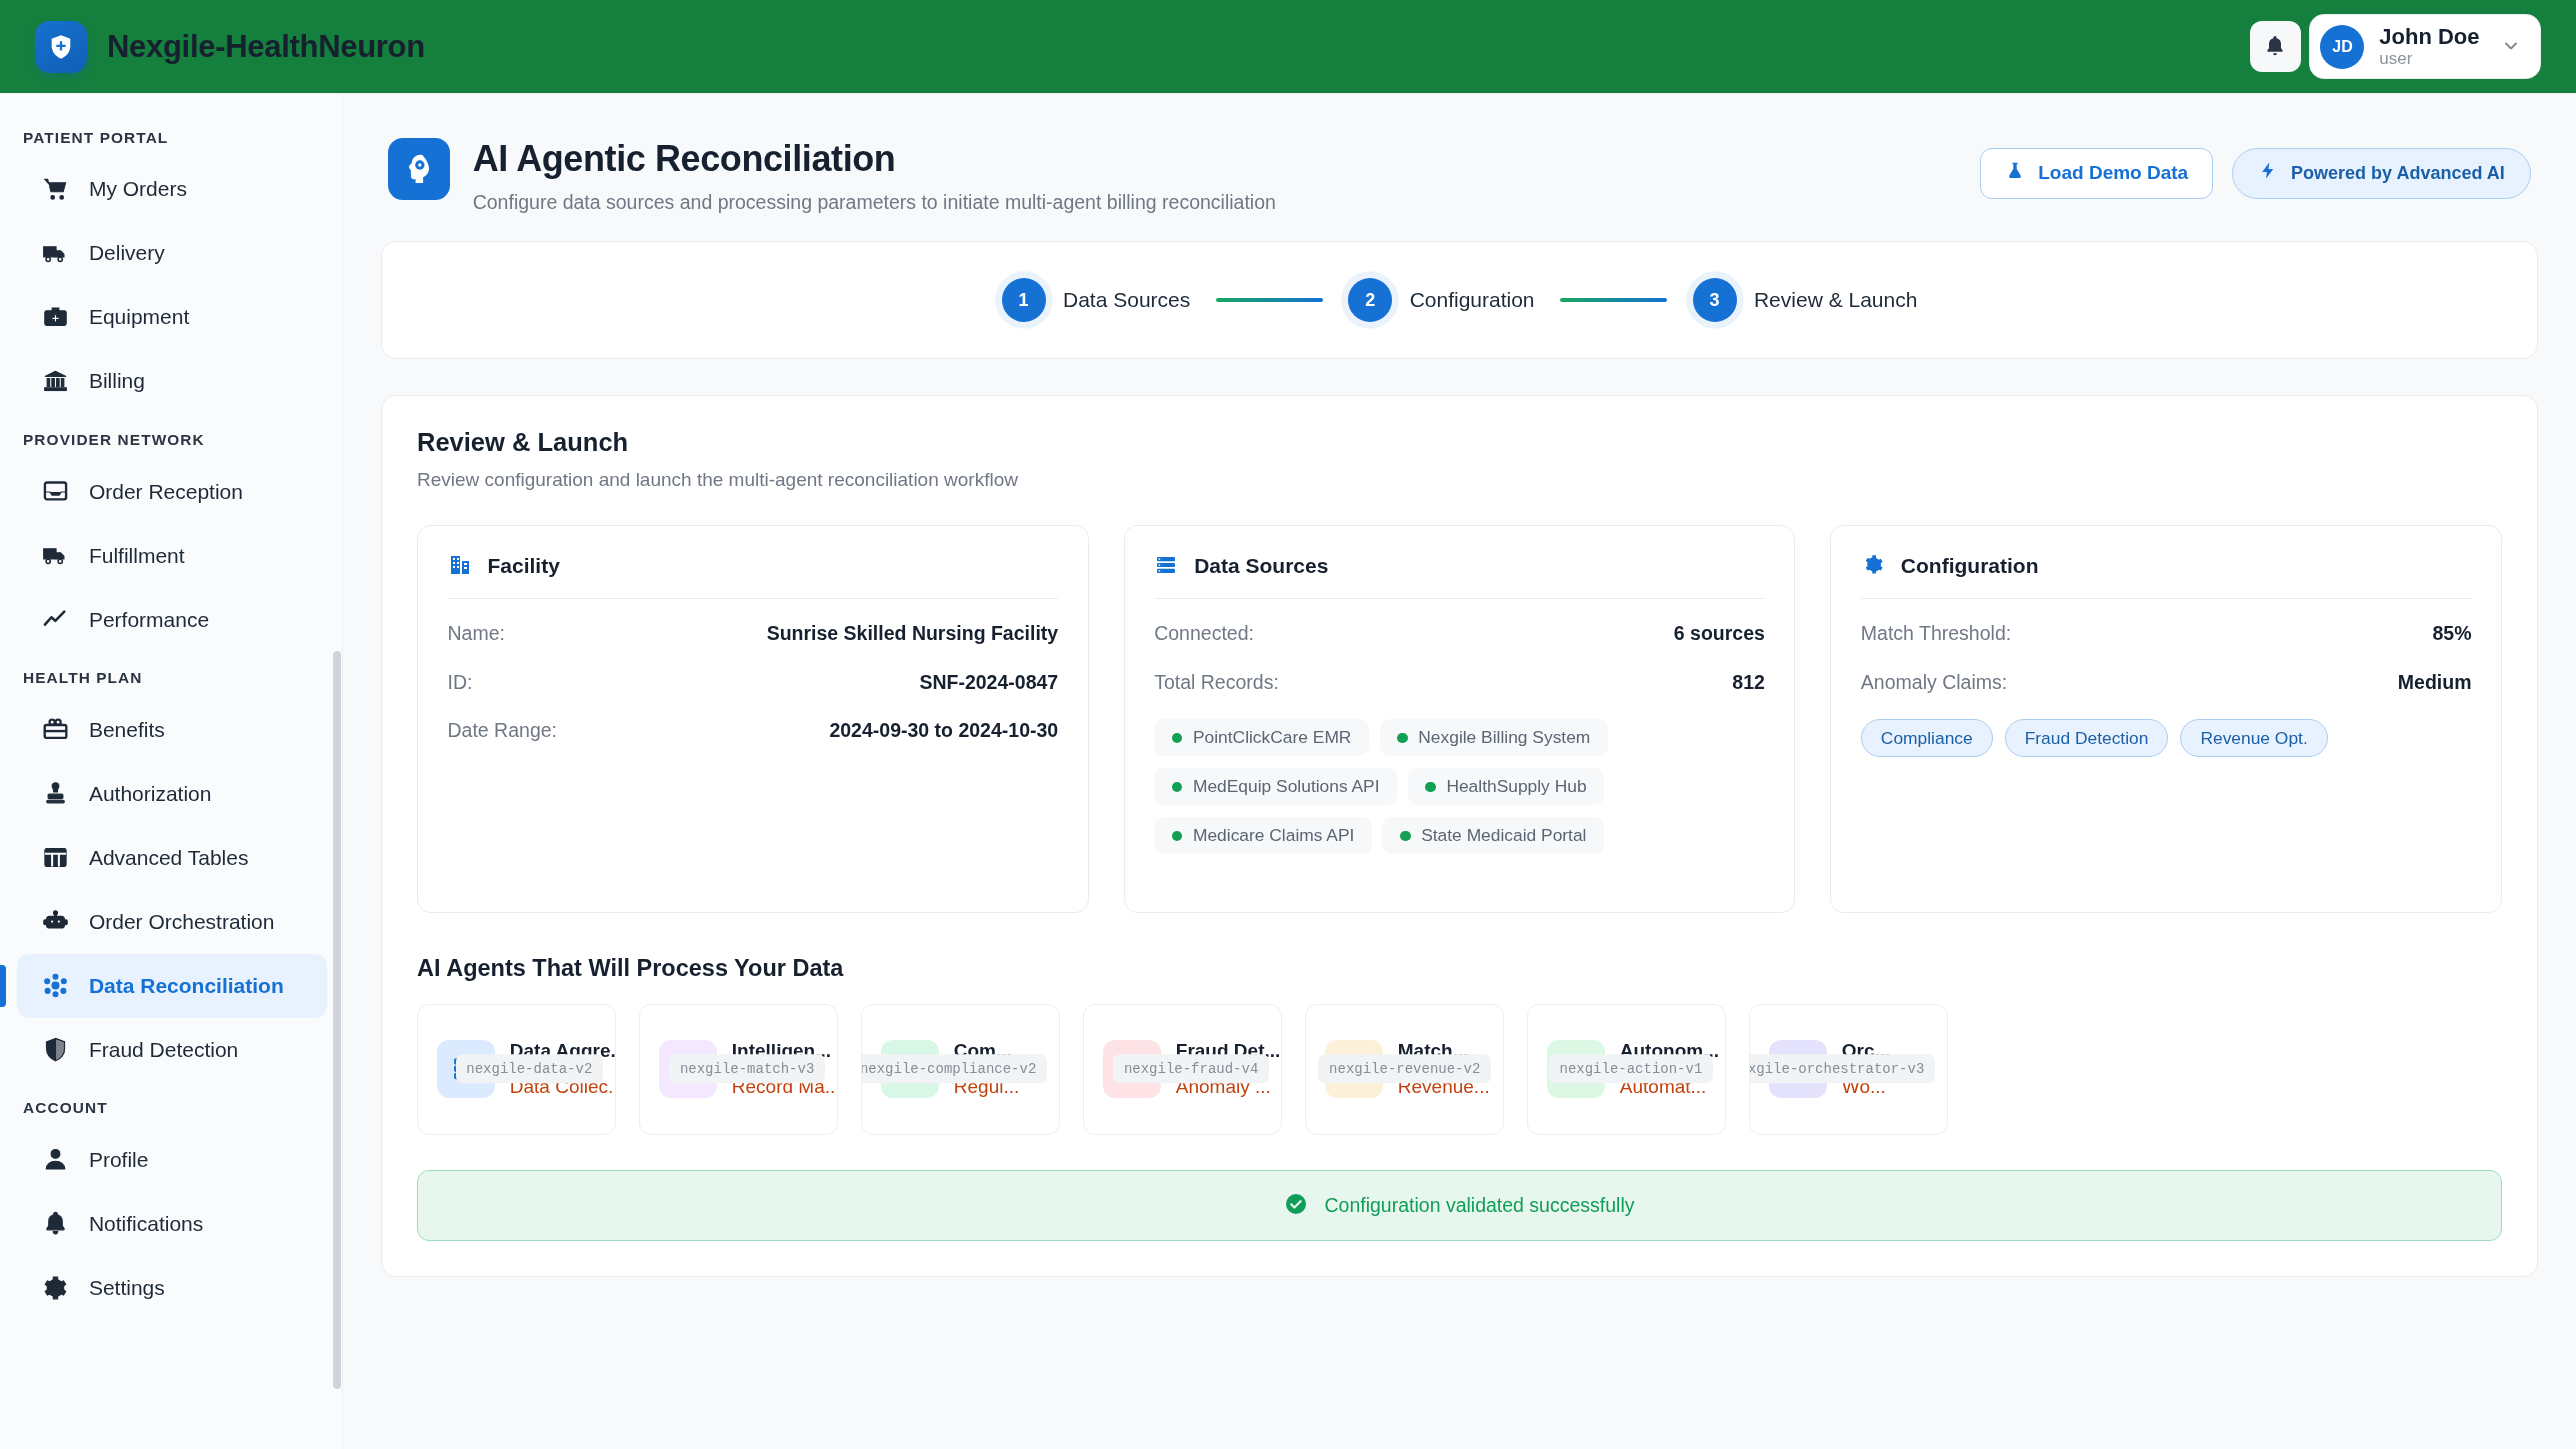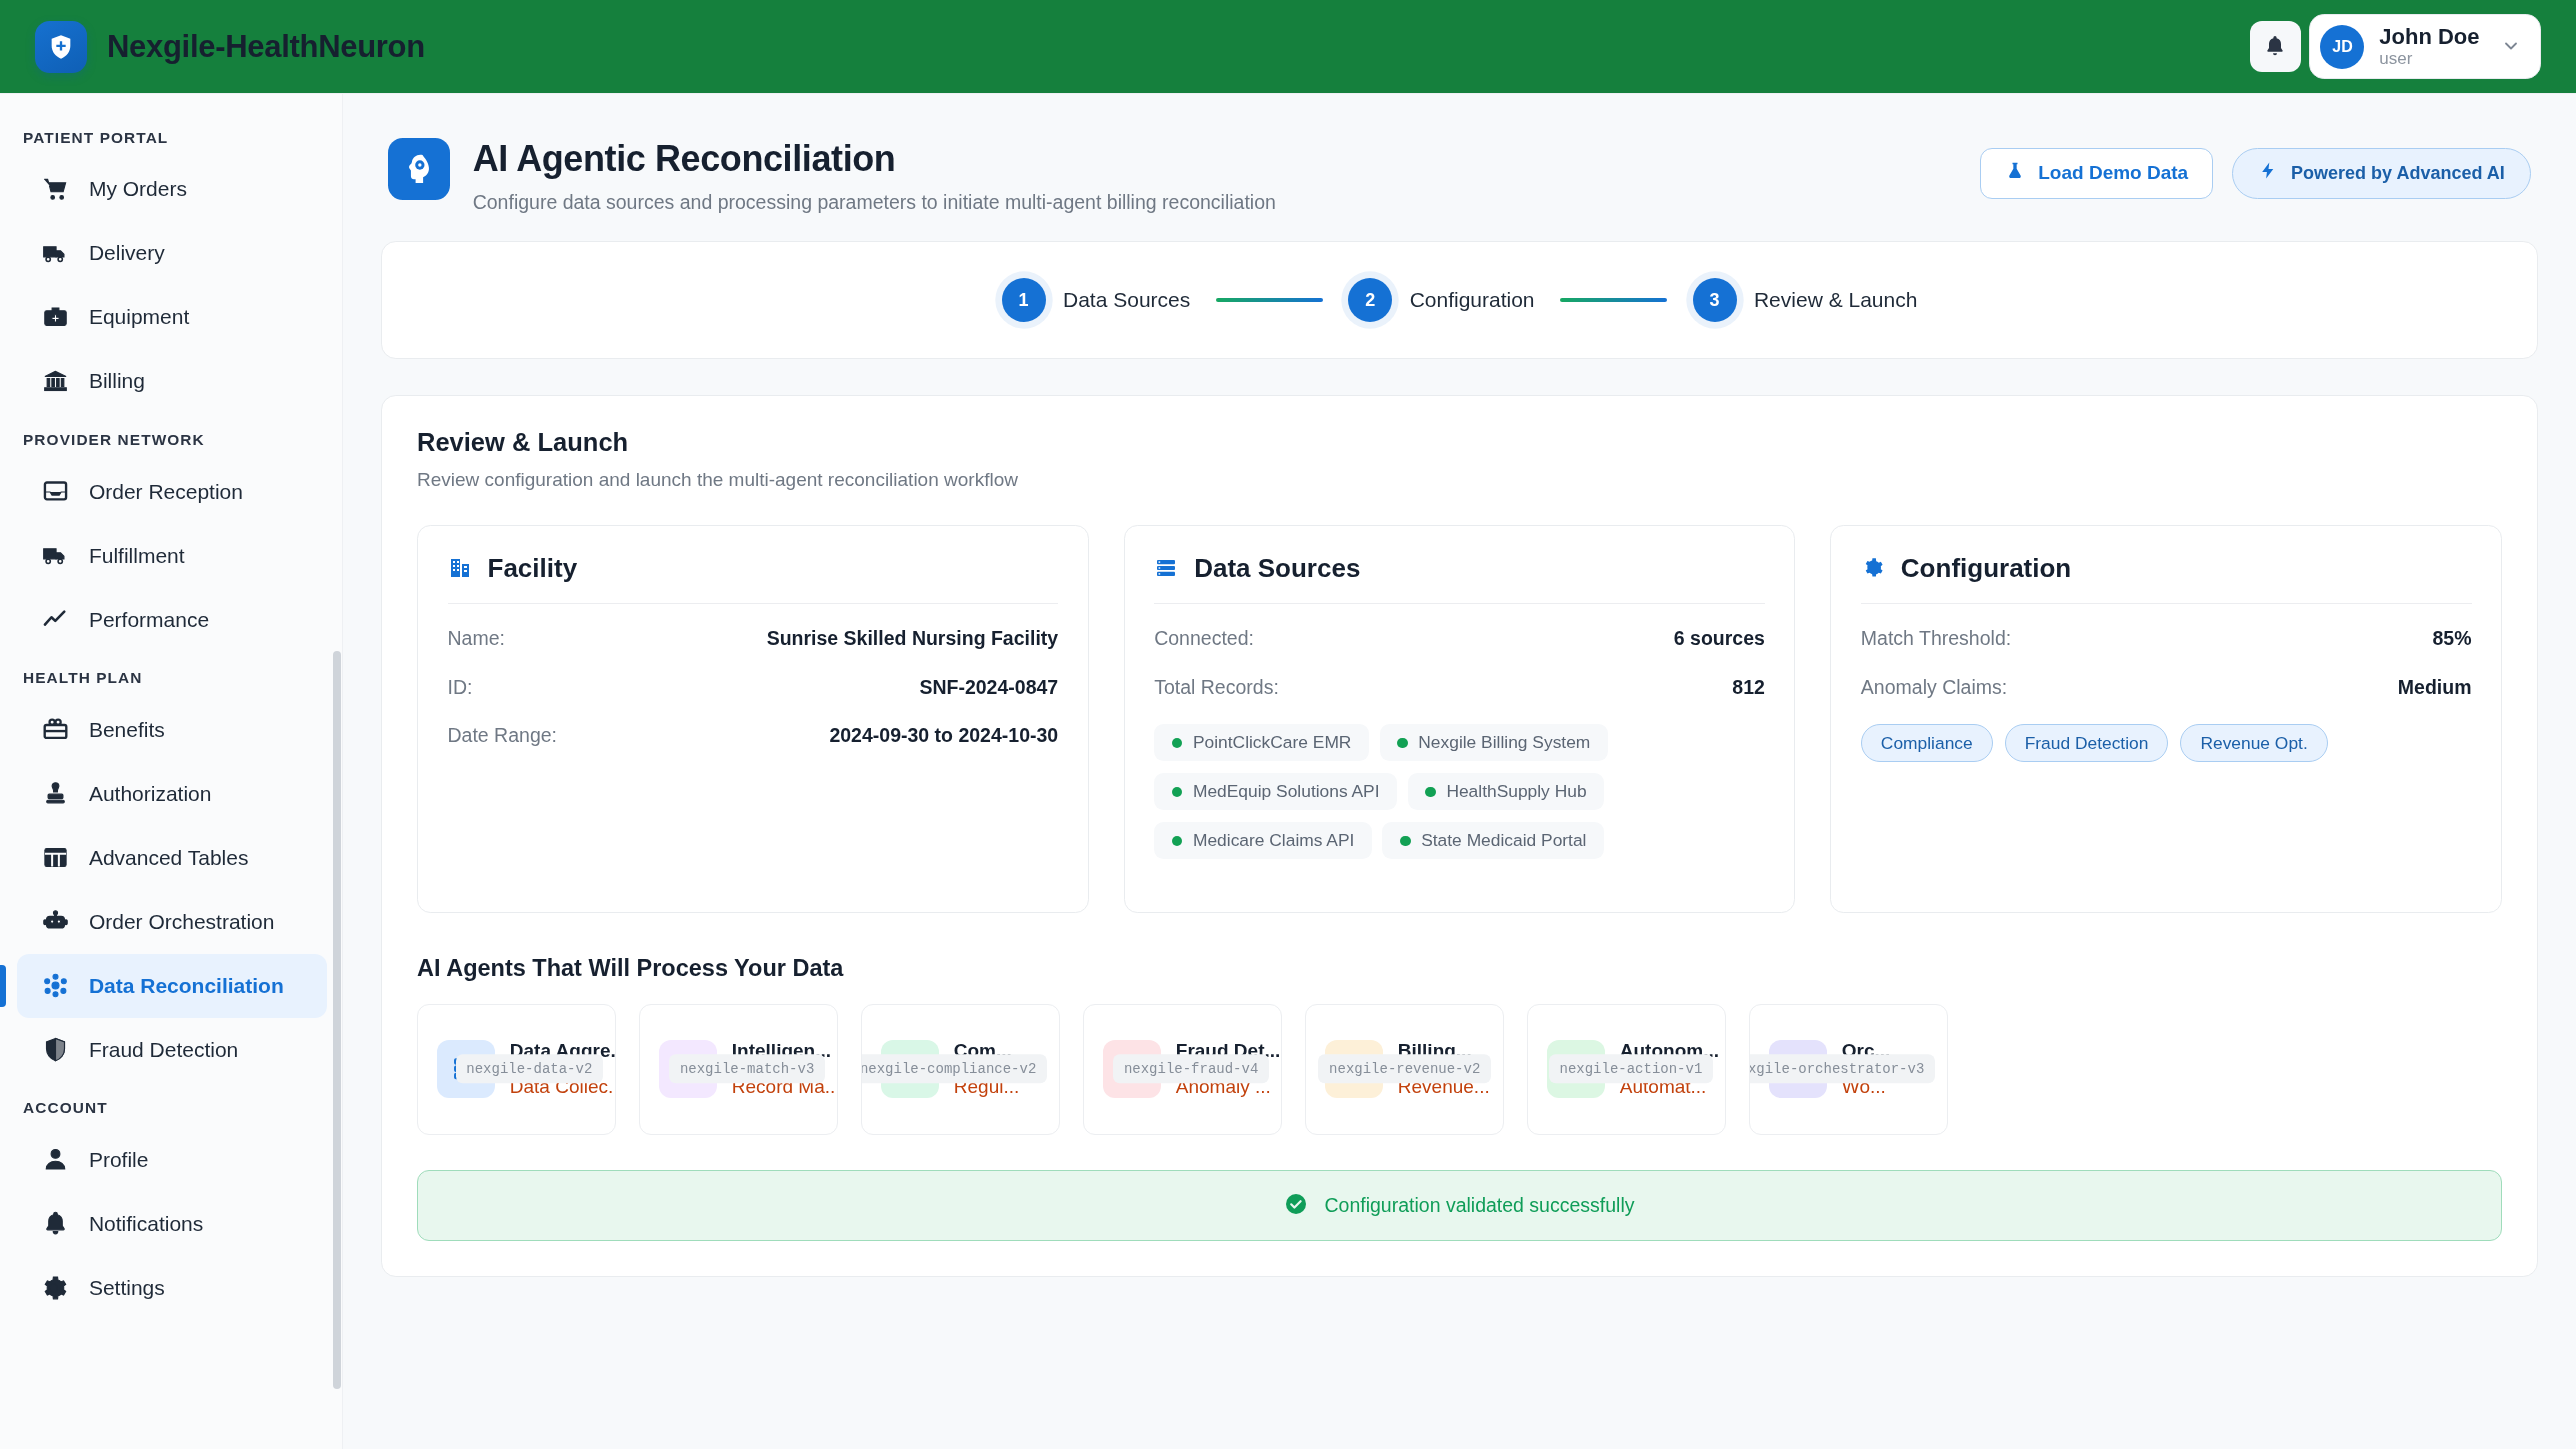--- a/index.html
+++ b/index.html
@@ -141,21 +141,21 @@
   }
   .panel-title { font-size: 25.5px; font-weight: 700; color: #16202f; }
   .panel-sub { font-size: 19px; color: #6f7884; margin-top: 12px; }
 
   .card-row { display: flex; gap: 35px; margin-top: 34px; }
   .card {
     flex: 1; background: #fff; border: 1.3px solid #e9ecef; border-radius: 13.4px;
     padding: 27px 29.5px 27px 29.5px; min-height: 388px;
   }
   .card-head { display: flex; align-items: center; gap: 16px; padding-bottom: 19px; }
-  .card-title { font-size: 26px; font-weight: 700; color: #16202f; }
+  .card-title { font-size: 21px; font-weight: 700; color: #16202f; }
   .card-div { height: 1.3px; background: #ecedf0; margin-bottom: 23px; }
   .kv { display: flex; align-items: baseline; justify-content: space-between; margin-bottom: 25.5px; }
   .k { font-size: 19.5px; color: #6f7884; }
   .v { font-size: 19.5px; font-weight: 700; color: #16202f; }
 
   .chips { display: flex; flex-wrap: wrap; gap: 12px 10.7px; margin-top: 4px; }
   .chip-src {
     display: flex; align-items: center; gap: 10.7px;
     background: #f6f8fa; border-radius: 9.4px;
     padding: 8px 17.4px; font-size: 17.4px; color: #5b6573;
@@ -644,21 +644,21 @@
             <div class="agent-ver">nexgile-fraud-v4</div>
           </div>
           <div class="agent-card">
             <div class="agent-ico" style="background:#fdf0d8">
               <svg width="29.5" height="29.5" viewBox="0 0 24 24" fill="#f0a020" stroke="#f0a020">
                 <path d="M3 16.8 9 10.2l3.4 3.3L20 5.6" fill="none" stroke-width="2.5" stroke-linecap="round" stroke-linejoin="round"></path>
                 <path d="M14.6 5.6H20v5.3" fill="none" stroke-width="2.5" stroke-linecap="round" stroke-linejoin="round"></path>
               </svg>
             </div>
             <div class="agent-text">
-              <div class="agent-name">Billing...</div>
+              <div class="agent-name">Match...</div>
               <div class="agent-desc">Revenue...</div>
             </div>
             <div class="agent-ver">nexgile-revenue-v2</div>
           </div>
           <div class="agent-card">
             <div class="agent-ico" style="background:#dcf7e3">
               <svg width="29.5" height="29.5" viewBox="0 0 24 24" fill="#18b24f" stroke="#18b24f">
                 <path d="M15.6 4.3 5.2 14.7l-1.1 4.9 4.9-1.1L19.4 8.1z" stroke-width="0"></path>
                 <path d="M8.2 3.1l.5 1.4 1.4.5-1.4.5-.5 1.4-.5-1.4-1.4-.5 1.4-.5z"></path>
                 <path d="M18.8 12.3l.45 1.2 1.2.45-1.2.45-.45 1.2-.45-1.2-1.2-.45 1.2-.45z"></path>

